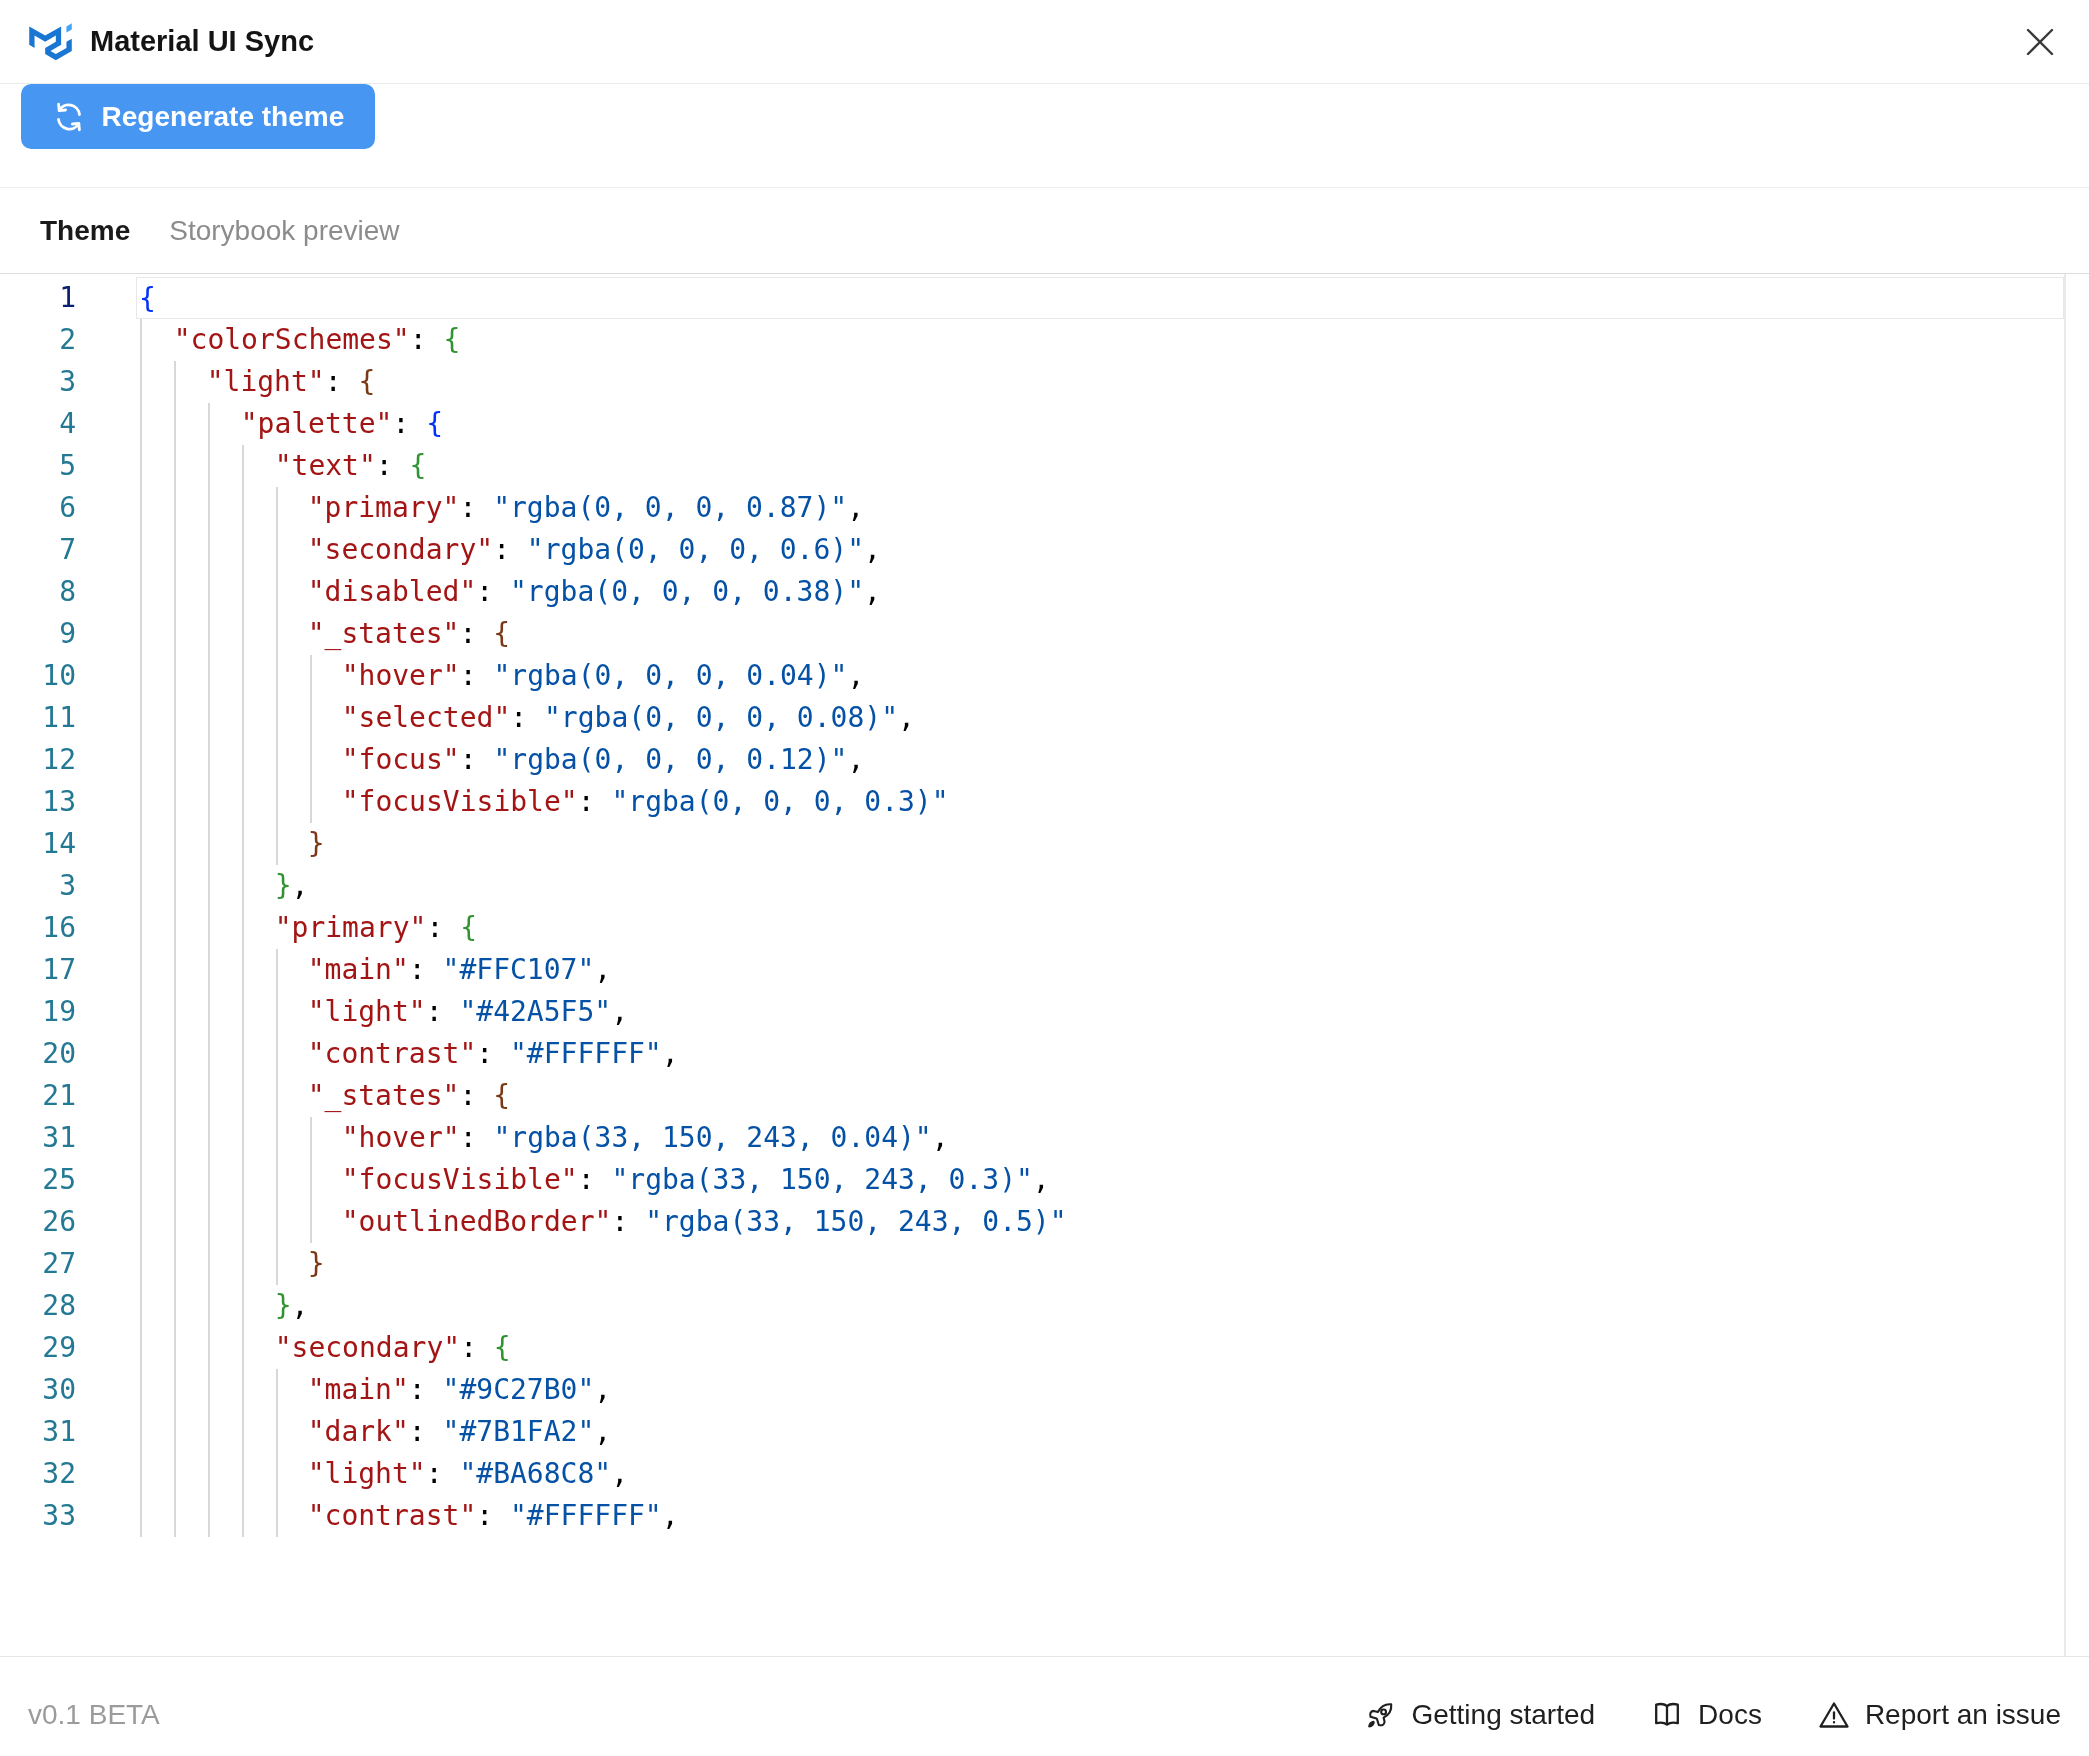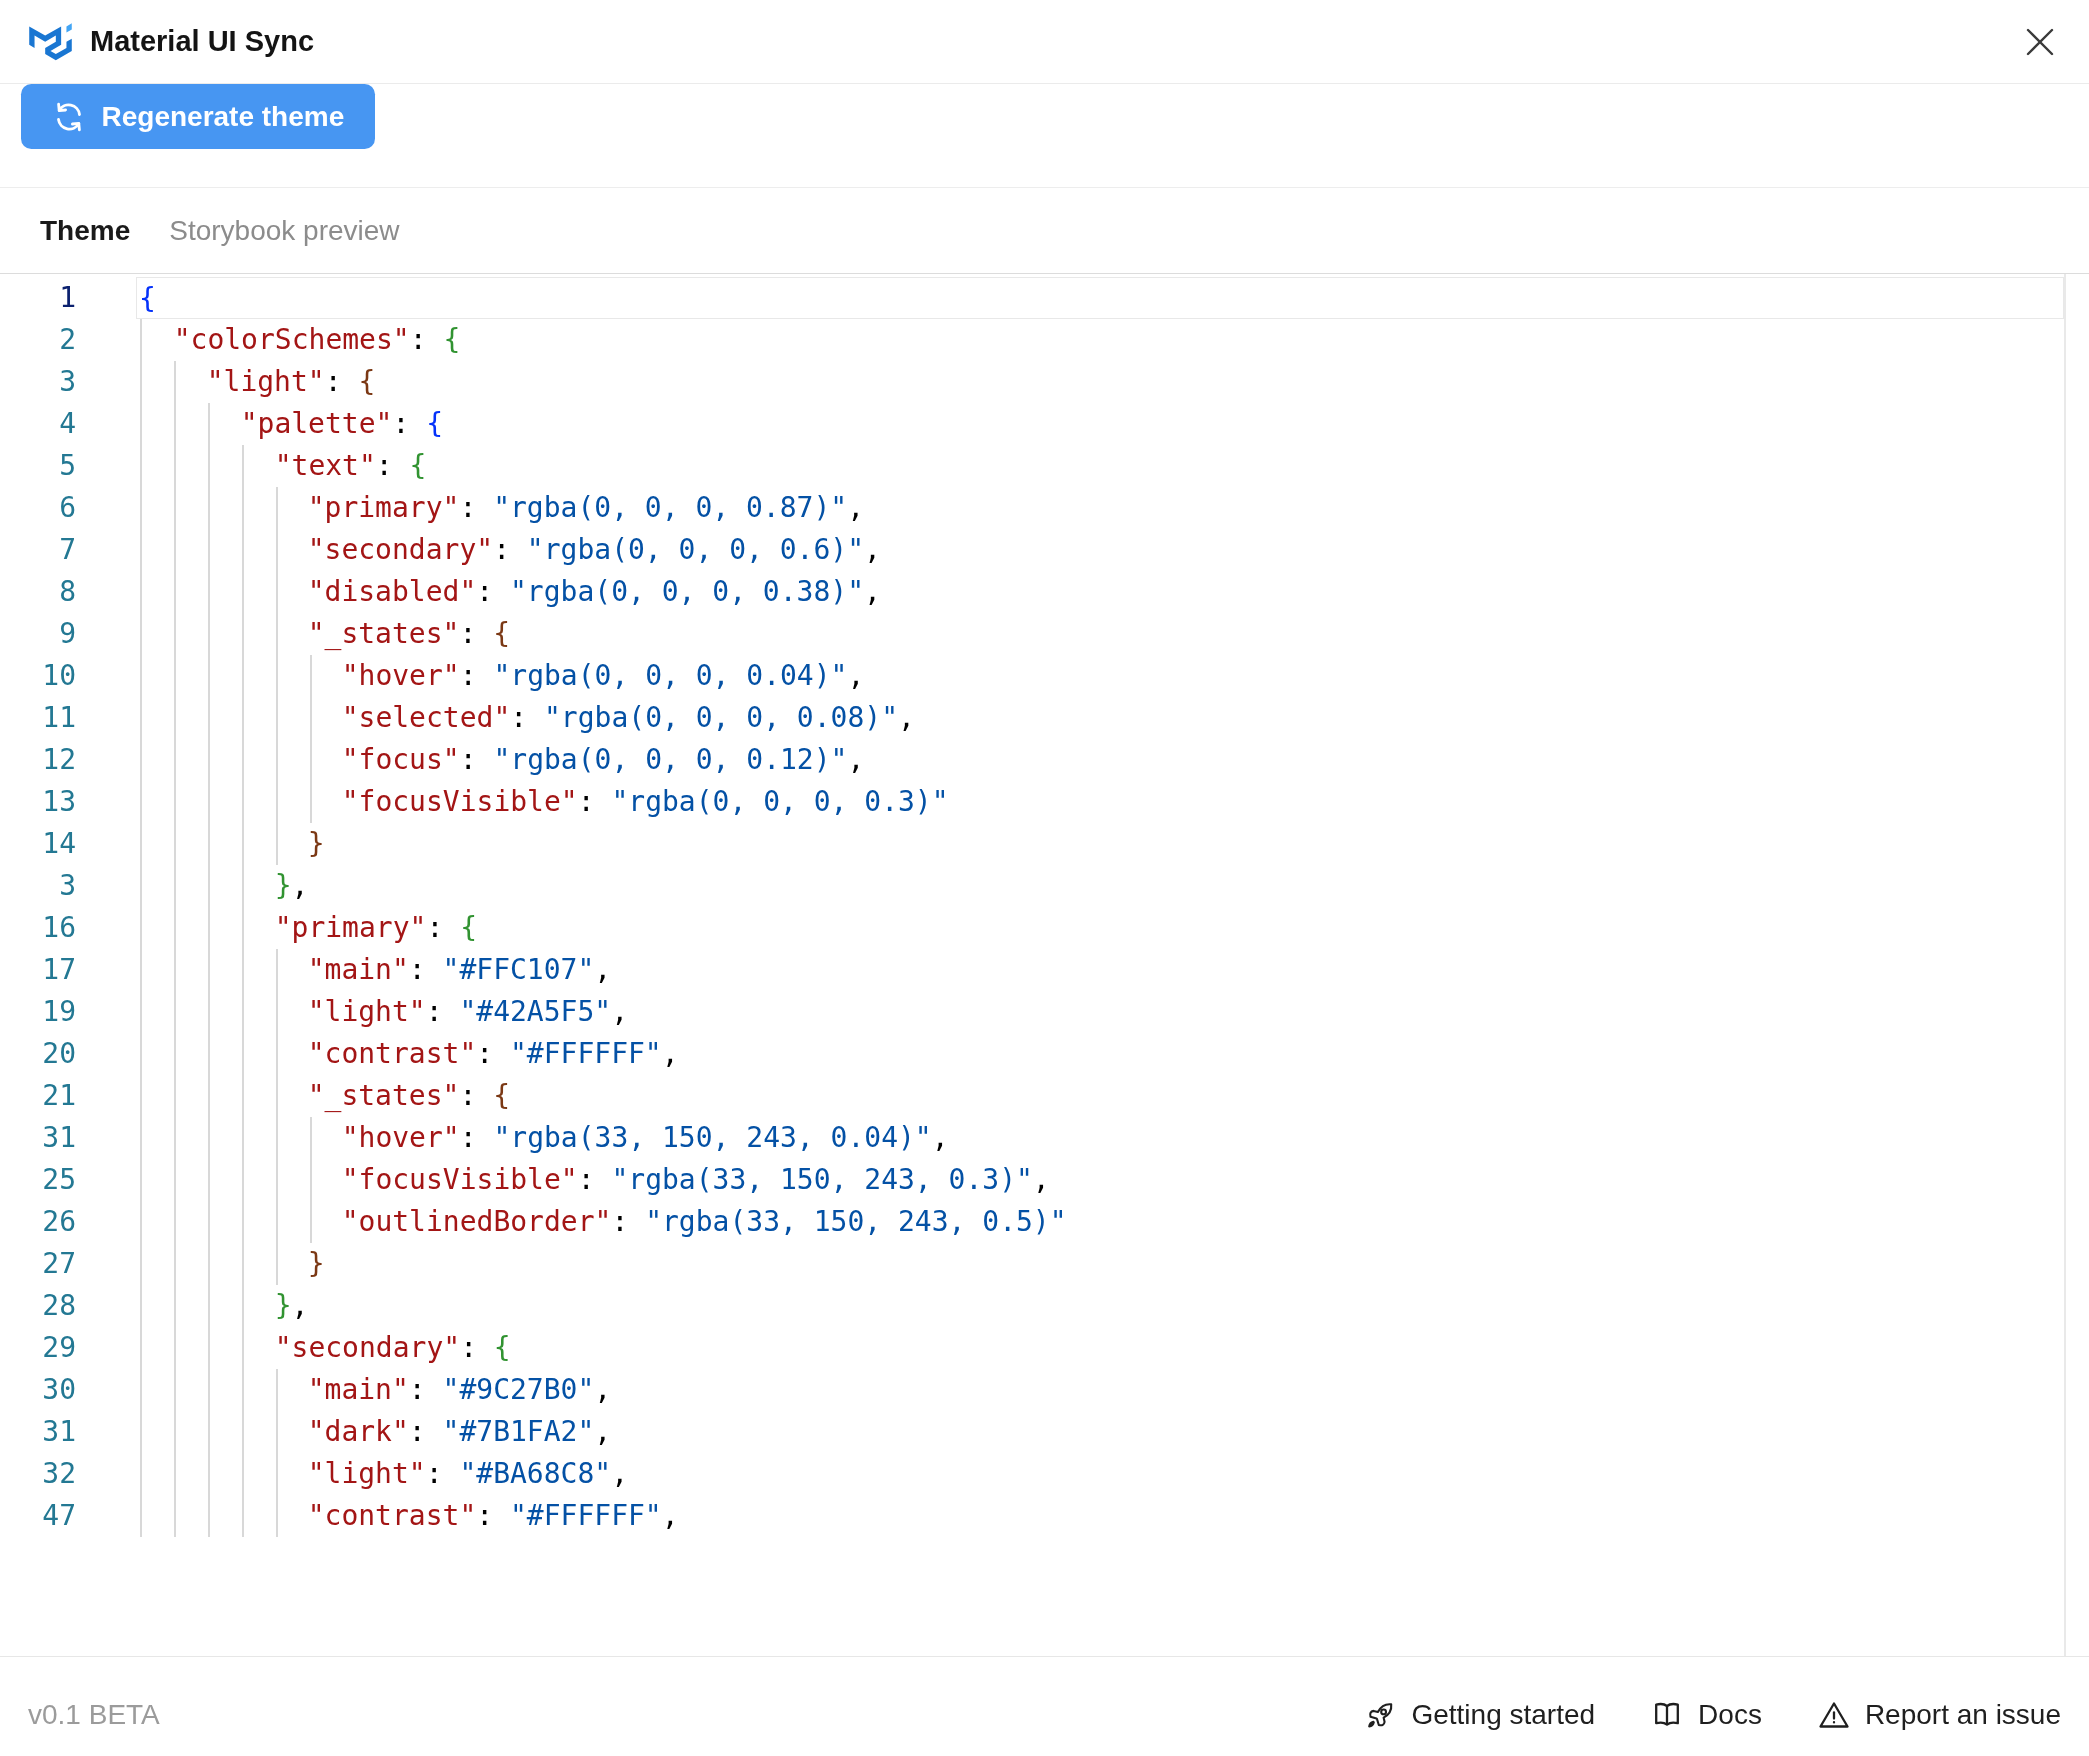--- a/index.html
+++ b/index.html
@@ -123,21 +123,21 @@
       <div class="row"><span class="gutter">21</span><span class="code"><span class="indent" style="width: 168px;"></span><span class="t-k">"_states"</span><span class="t-p">: </span><span class="t-b3">{</span></span></div>
       <div class="row"><span class="gutter">31</span><span class="code"><span class="indent" style="width: 202px;"></span><span class="t-k">"hover"</span><span class="t-p">: </span><span class="t-v">"rgba(33, 150, 243, 0.04)"</span><span class="t-p">,</span></span></div>
       <div class="row"><span class="gutter">25</span><span class="code"><span class="indent" style="width: 202px;"></span><span class="t-k">"focusVisible"</span><span class="t-p">: </span><span class="t-v">"rgba(33, 150, 243, 0.3)"</span><span class="t-p">,</span></span></div>
       <div class="row"><span class="gutter">26</span><span class="code"><span class="indent" style="width: 202px;"></span><span class="t-k">"outlinedBorder"</span><span class="t-p">: </span><span class="t-v">"rgba(33, 150, 243, 0.5)"</span></span></div>
       <div class="row"><span class="gutter">27</span><span class="code"><span class="indent" style="width: 168px;"></span><span class="t-b3">}</span></span></div>
       <div class="row"><span class="gutter">28</span><span class="code"><span class="indent" style="width: 135px;"></span><span class="t-b2">}</span><span class="t-p">,</span></span></div>
       <div class="row"><span class="gutter">29</span><span class="code"><span class="indent" style="width: 135px;"></span><span class="t-k">"secondary"</span><span class="t-p">: </span><span class="t-b2">{</span></span></div>
       <div class="row"><span class="gutter">30</span><span class="code"><span class="indent" style="width: 168px;"></span><span class="t-k">"main"</span><span class="t-p">: </span><span class="t-v">"#9C27B0"</span><span class="t-p">,</span></span></div>
       <div class="row"><span class="gutter">31</span><span class="code"><span class="indent" style="width: 168px;"></span><span class="t-k">"dark"</span><span class="t-p">: </span><span class="t-v">"#7B1FA2"</span><span class="t-p">,</span></span></div>
       <div class="row"><span class="gutter">32</span><span class="code"><span class="indent" style="width: 168px;"></span><span class="t-k">"light"</span><span class="t-p">: </span><span class="t-v">"#BA68C8"</span><span class="t-p">,</span></span></div>
-      <div class="row"><span class="gutter">47</span><span class="code"><span class="indent" style="width: 168px;"></span><span class="t-k">"contrast"</span><span class="t-p">: </span><span class="t-v">"#FFFFFF"</span><span class="t-p">,</span></span></div>
+      <div class="row"><span class="gutter">33</span><span class="code"><span class="indent" style="width: 168px;"></span><span class="t-k">"contrast"</span><span class="t-p">: </span><span class="t-v">"#FFFFFF"</span><span class="t-p">,</span></span></div>
     </div>
   <div class="scrollbar-line"></div>
 </div>
 
 <div class="footer">
   <span class="version">v0.1 BETA</span>
   <div class="footer-links">
     <button class="footer-link">
       <span class="icon">
         <svg viewBox="0 0 32 32" width="32" height="32" fill="none" stroke="#1f1f1f" stroke-width="2.1" stroke-linecap="round" stroke-linejoin="round">

